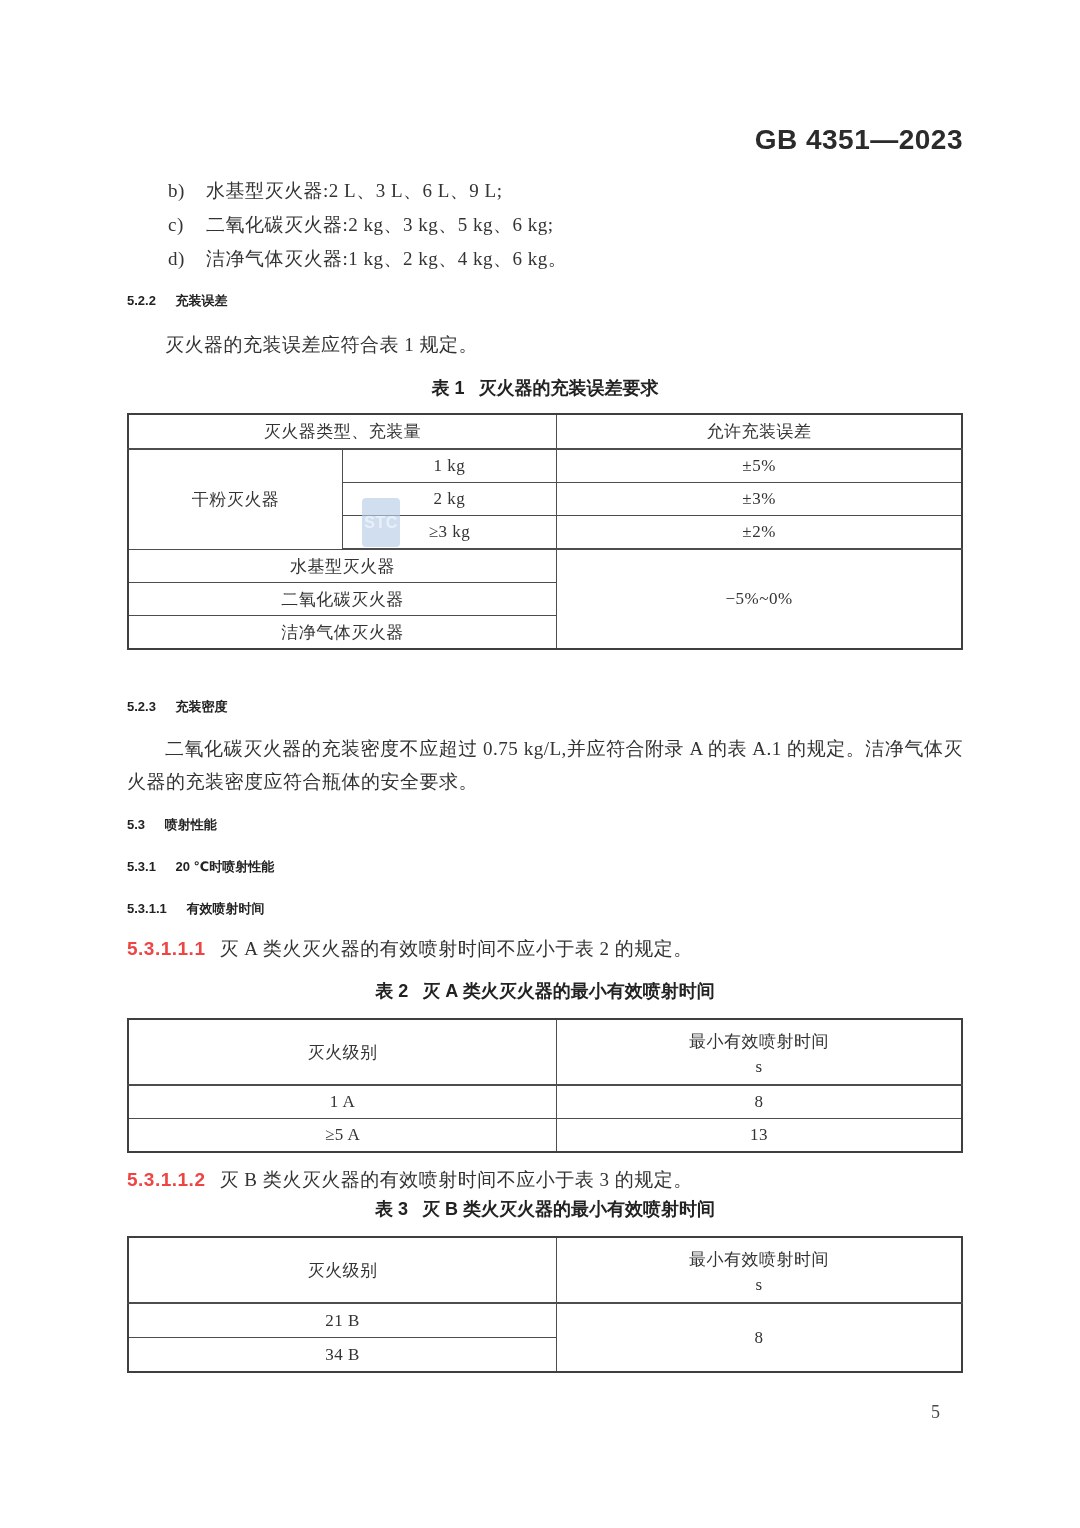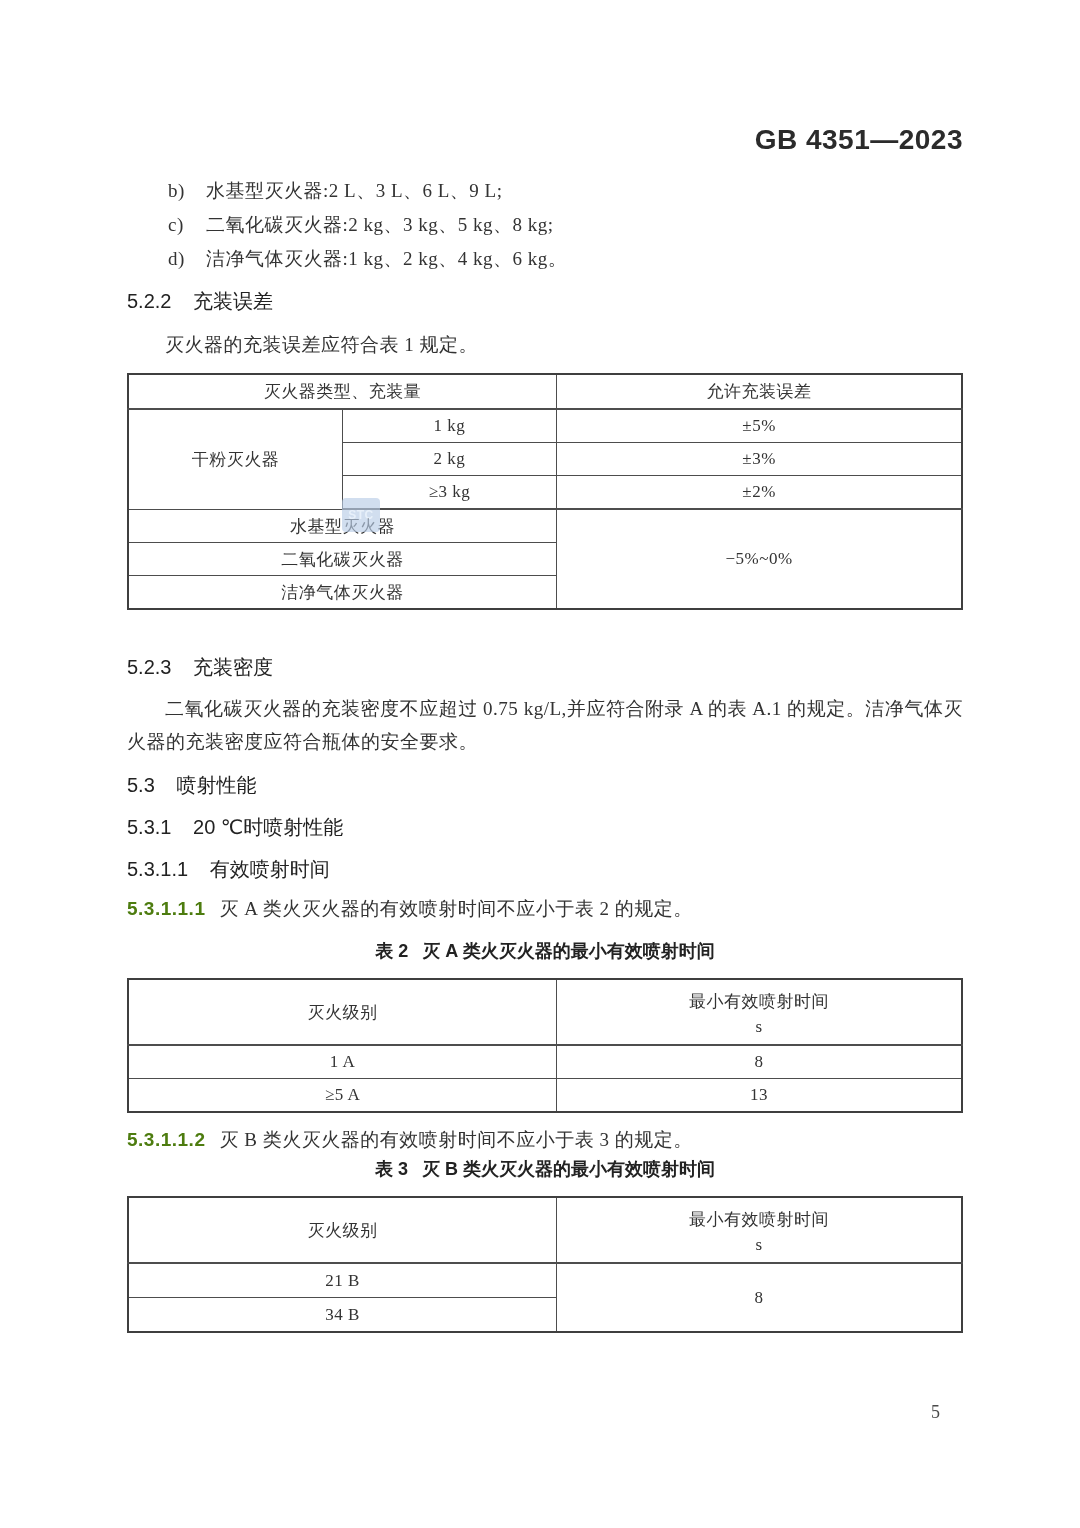--- a/index.html
+++ b/index.html
@@ -25,22 +25,22 @@
   .list-block { margin-top:22px; }
   .list-item {
     display:flex;
     font-size:19px;
     line-height:34px;
     letter-spacing:0.5px;
   }
   .list-item .marker { width:38px; margin-left:41px; flex:0 0 auto; }
   .heading {
     font-family:"Liberation Sans","DejaVu Sans",sans-serif;
-    font-weight:normal;
-    font-size:20px;
+    font-weight:bold;
+    font-size:13px;
     line-height:26px;
     color:#222222;
   }
   .heading .sec-num { margin-right:16px; }
   .h-522 { margin-top:12px; }
   .h-523 { margin-top:44px; }
   .h-53  { margin-top:14px; }
   .h-531 { margin-top:16px; }
   .h-5311{ margin-top:16px; }
   .para {
@@ -53,21 +53,21 @@
   .p-523 { margin-top:12px; text-indent:2em; }
   .num-para {
     margin-top:14px;
     font-size:19px;
     line-height:26px;
     letter-spacing:0.5px;
   }
   .num-para .sec-num {
     font-family:"Liberation Sans","DejaVu Sans",sans-serif;
     font-weight:bold;
-    color:#4d7c0f;
+    color:#ef4444;
     margin-right:14px;
   }
   .np-2 { }
   .caption {
     text-align:center;
     font-family:"Liberation Sans","DejaVu Sans",sans-serif;
     font-weight:bold;
     font-size:18px;
     line-height:26px;
     color:#222222;
@@ -98,29 +98,29 @@
   table.std tr.thick-bottom td { border-bottom-width:2px; }
   .t-1 td { height:32px; }
   .t-1 tr.head-row td { height:33px; }
   .t-2 td, .t-3 td { height:32px; }
   .t-2 tr.head-row td, .t-3 tr.head-row td { height:64px; }
   .t-3 tr.body-row td { height:33px; }
   .hdr-two-line .l1 { line-height:26px; margin-top:4px; }
   .hdr-two-line .l2 { line-height:24px; }
   .watermark {
     position:absolute;
-    left:342px; top:498px;
-    width:38px; height:34px;
+    left:362px; top:498px;
+    width:38px; height:49px;
     background:#b9cde7;
     opacity:0.65;
     border-radius:4px;
     display:flex; align-items:center; justify-content:center;
     font-family:"Liberation Sans","DejaVu Sans",sans-serif;
     font-weight:bold;
-    font-size:12px;
+    font-size:16px;
     color:#dce9f8;
     letter-spacing:0.5px;
   }
   .page-number {
     position:absolute;
     top:1402px; right:140px;
     font-size:18px;
     color:#4a4a4a;
   }
 </style>
@@ -131,35 +131,38 @@
 
   <div class="doc-number">GB 4351—2023</div>
 
   <div class="list-block">
     <div class="list-item">
       <span class="marker">b)</span>
       <span>水基型灭火器:2 L、3 L、6 L、9 L;</span>
     </div>
     <div class="list-item">
       <span class="marker">c)</span>
-      <span>二氧化碳灭火器:2 kg、3 kg、5 kg、8 kg;</span>
+      <span>二氧化碳灭火器:2 kg、3 kg、5 kg、6 kg;</span>
     </div>
     <div class="list-item">
       <span class="marker">d)</span>
       <span>洁净气体灭火器:1 kg、2 kg、4 kg、6 kg。</span>
     </div>
   </div>
 
   <div class="heading h-522">
     <span class="sec-num">5.2.2</span>
     <span class="sec-title">充装误差</span>
   </div>
 
   <div class="para p-522">灭火器的充装误差应符合表 1 规定。</div>
 
+  <div class="caption cap-1">
+    <span>表 1</span><span class="cap-title">灭火器的充装误差要求</span>
+  </div>
 
   <table class="std t-1">
     <colgroup>
         <col style="width:25.7%">
         <col style="width:25.7%">
         <col style="width:48.6%">
       </colgroup>
     <tbody>
         <tr class="head-row">
       <td colspan="2">灭火器类型、充装量</td>

